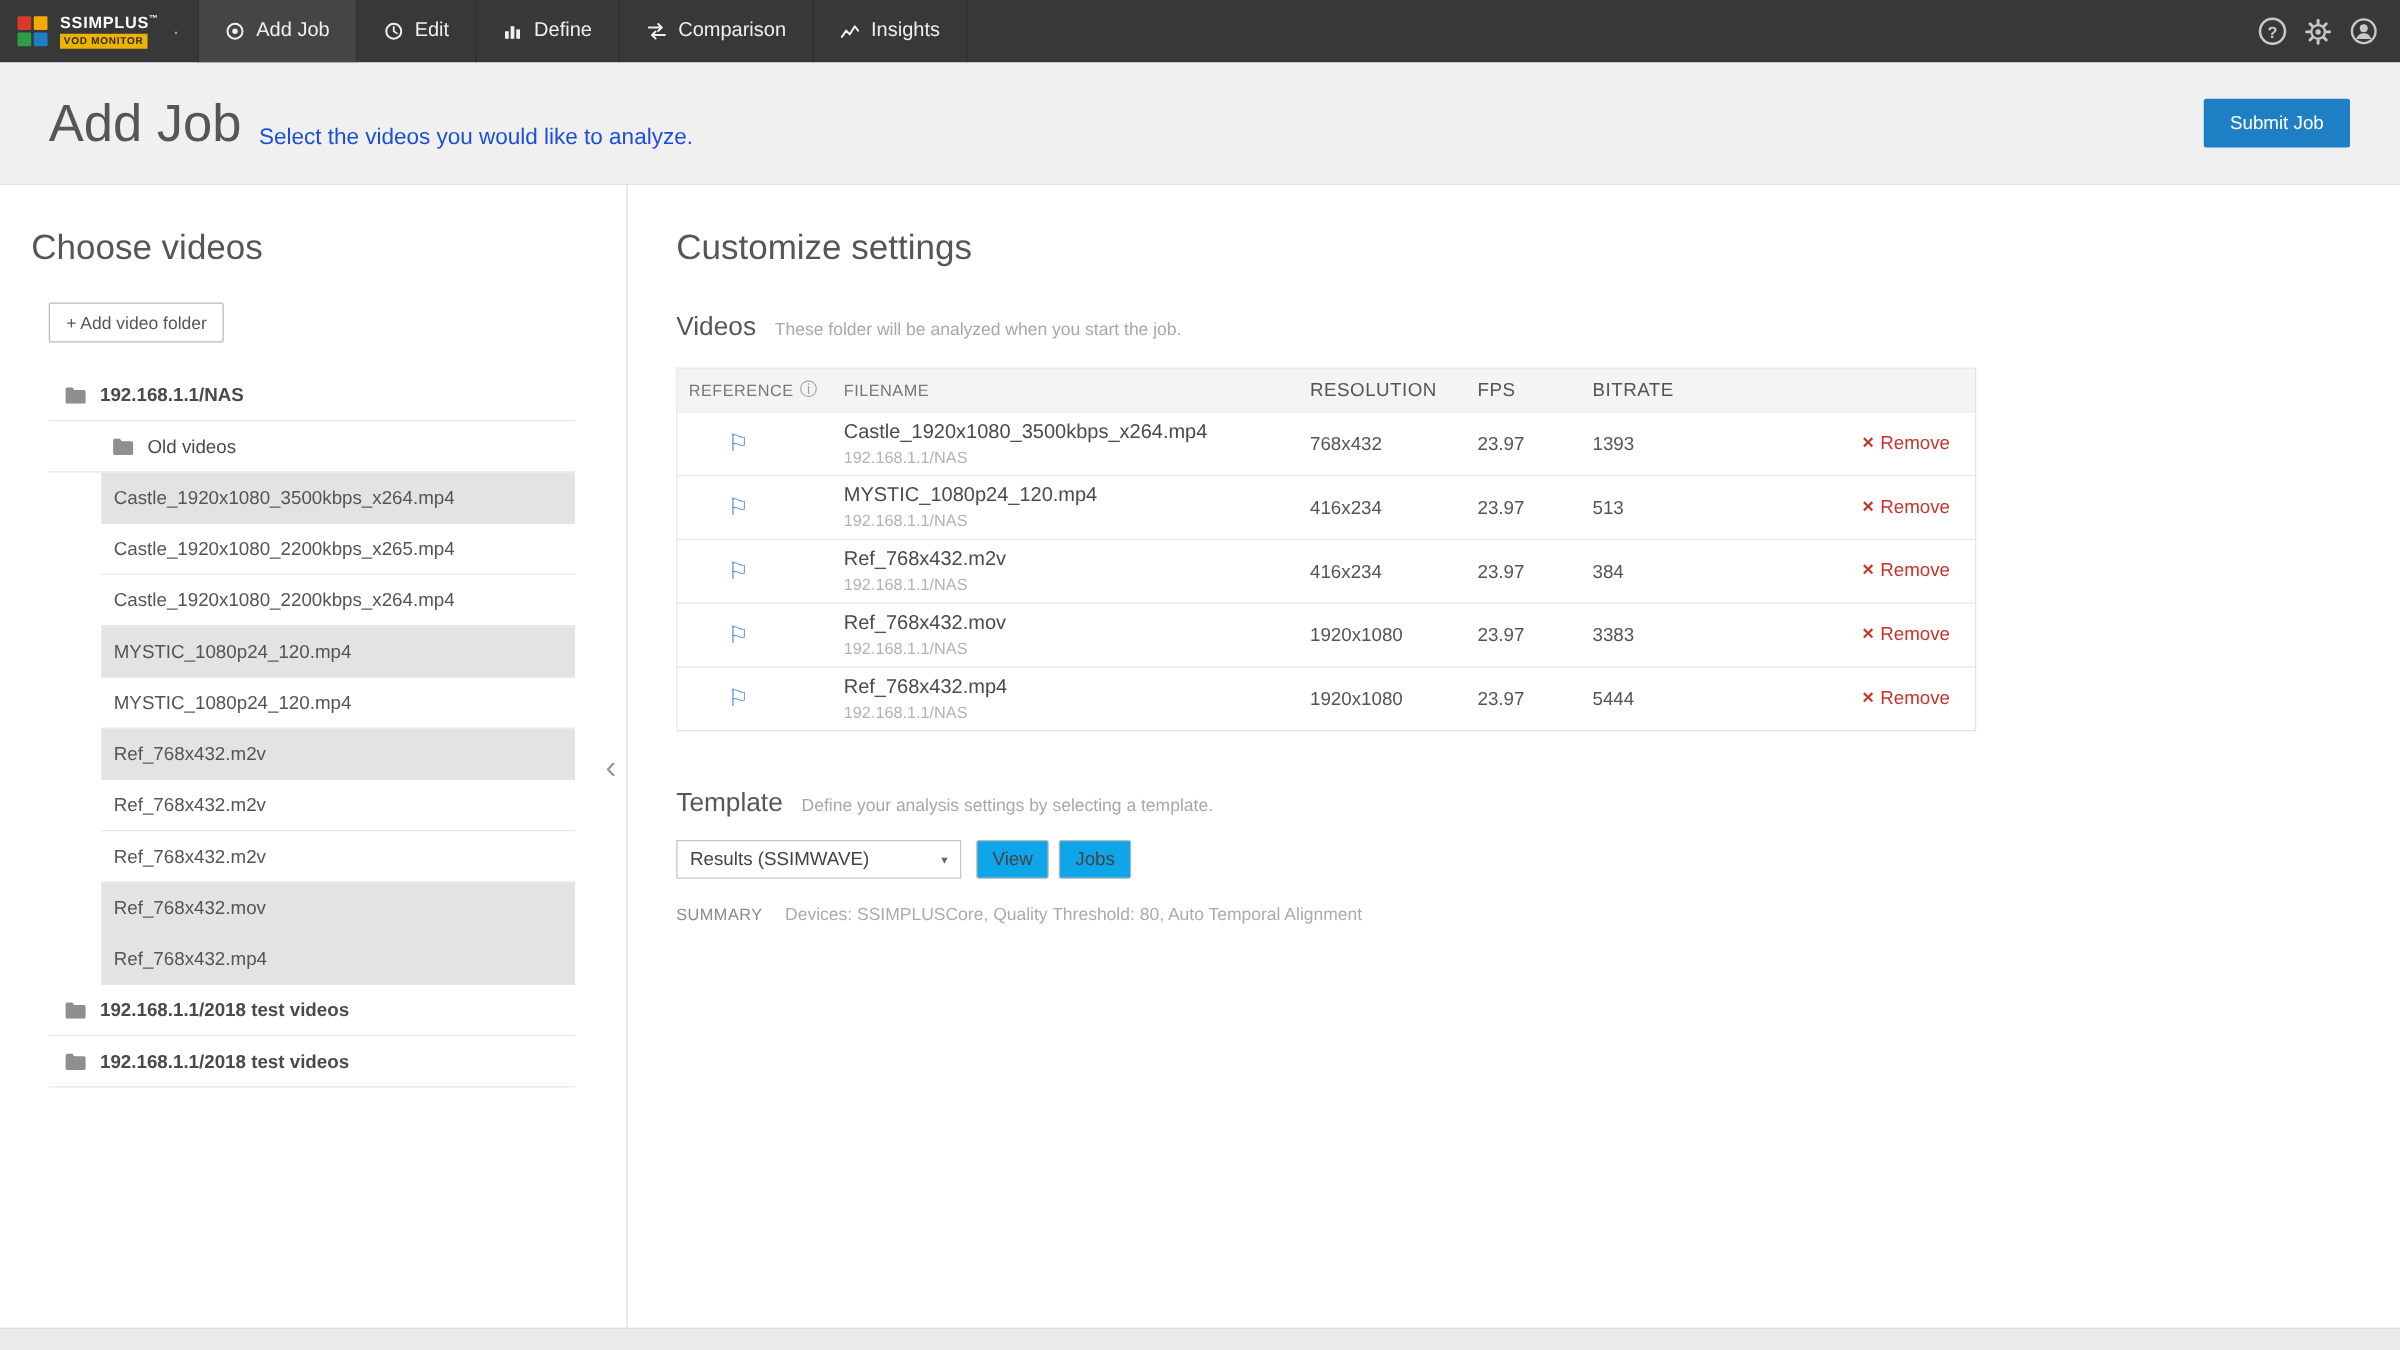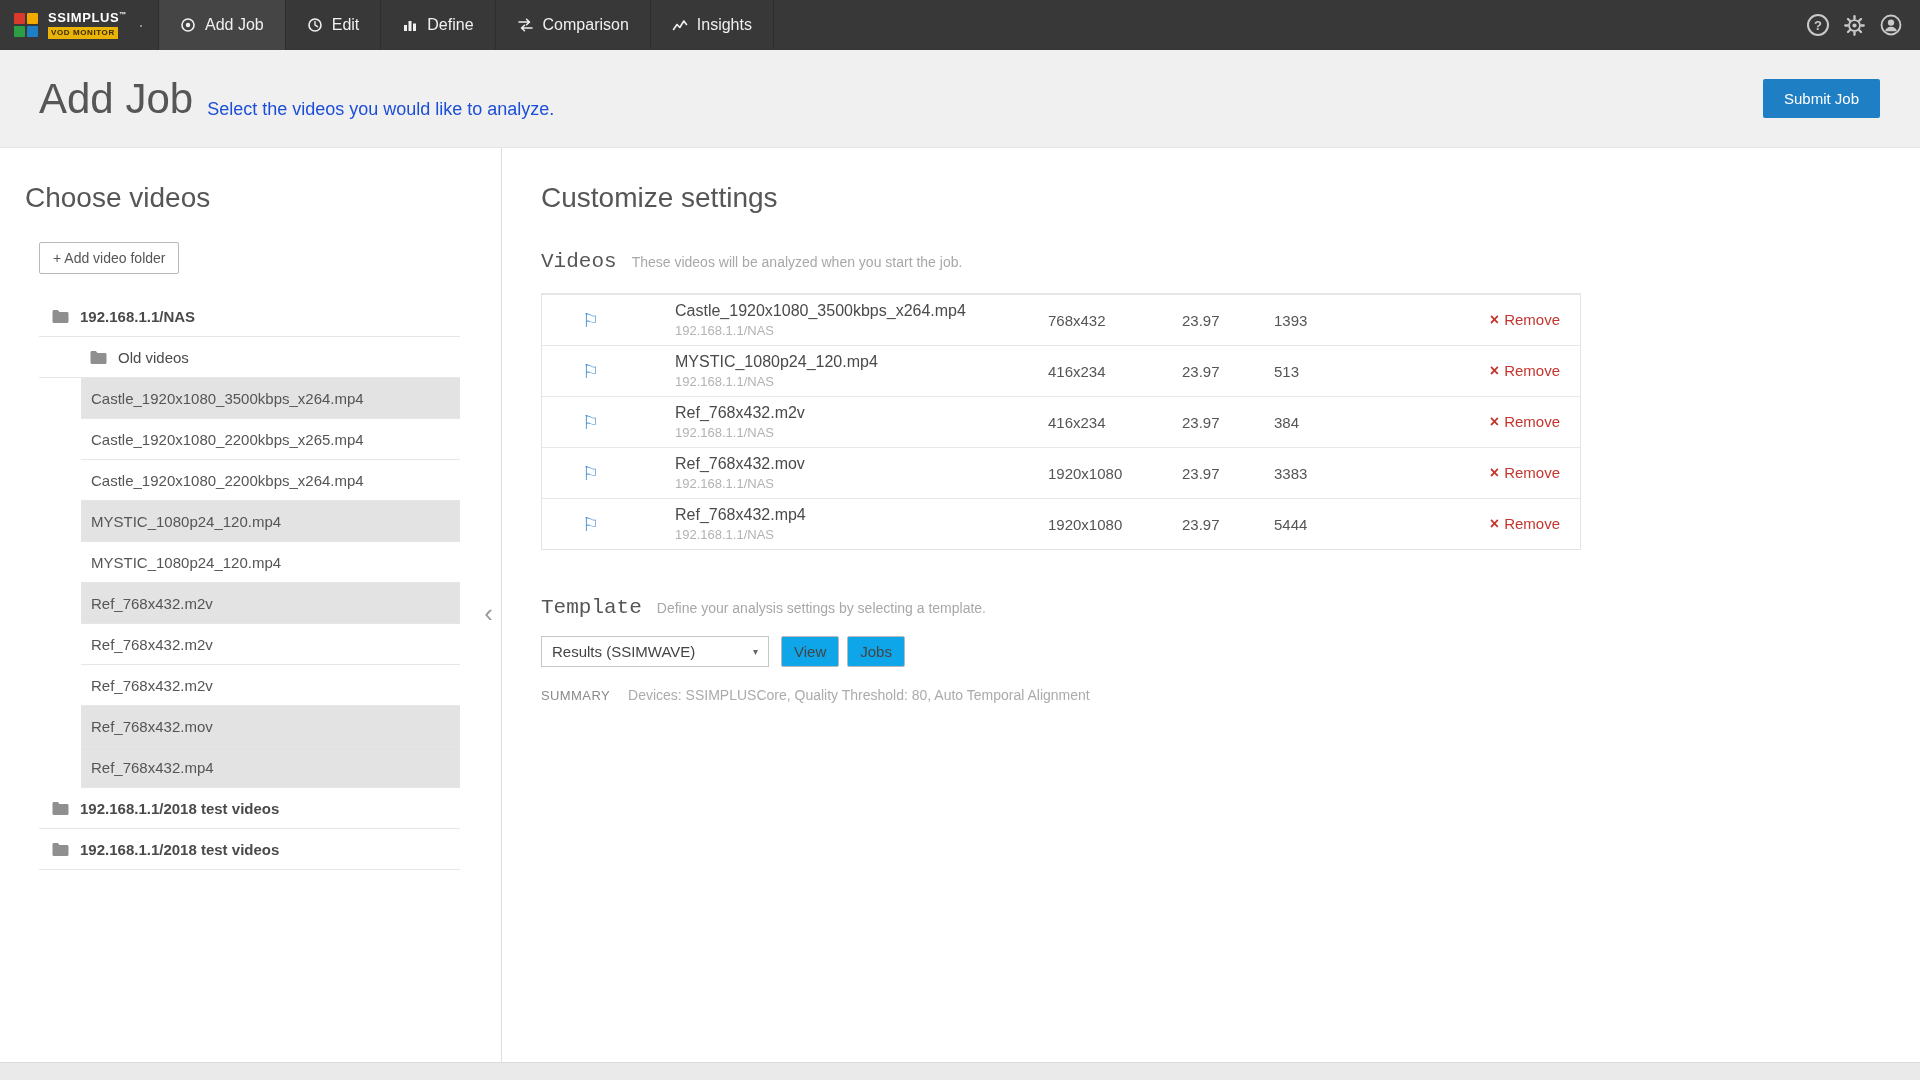--- a/index.html
+++ b/index.html
@@ -55,21 +55,21 @@
   .tree-row.folder.sub { padding-left: 51px; font-weight: 400; gap: 11px; }
   .tree-row.file { margin-left: 42px; width: 379px; padding-left: 10px; color: #555; }
   .tree-row.file.selected { background: #e3e3e3; }
   .folder-icon { display: flex; align-items: center; }
 
   .collapse-chevron { position: absolute; right: 8px; top: 452px; color: #9a9a9a; font-size: 26px; cursor: pointer; line-height: 1; }
 
   
   .block-head { display: flex; align-items: baseline; gap: 15px; }
   .videos-head { margin-top: 36px; }
-  .sub-heading { font-size: 21px; color: #565656; font-weight: 400; font-family: Liberation Mono, monospace; }
+  .sub-heading { font-size: 21px; color: #565656; font-weight: 400; }
   .sub-note { font-size: 14px; color: #a8a8a8; }
 
   .vtable { margin-top: 20px; width: 1040px; border: 1px solid #e3e3e3; }
   .thead, .trow { display: grid; grid-template-columns: 133px 373px 134px 92px 160px 146px; align-items: center; }
   .thead { background: #f4f4f4; height: 34px; font-size: 13px; color: #777; letter-spacing: 0.4px; }
   .thead .c-ref { padding-left: 9px; display: flex; align-items: center; gap: 5px; }
   .info-glyph { color: #9a9a9a; font-size: 14px; cursor: pointer; }
   .trow { height: 51px; border-top: 1px solid #e8e8e8; background: #fff; }
   .c-ref .flag { padding-left: 40px; color: #4a90d2; font-size: 19px; cursor: pointer; display: inline-block; }
   .fname { font-size: 16px; color: #4a4a4a; line-height: 1.15; }
@@ -267,24 +267,35 @@
     </div>
 
     <span class="collapse-chevron">‹</span>
   </aside>
 
   <section class="right-panel">
     <h2 class="section-title">Customize settings</h2>
 
     <div class="block-head videos-head">
       <span class="sub-heading">Videos</span>
-      <span class="sub-note">These videos will be analyzed when you start the job.</span>
+      <span class="sub-note">These folder will be analyzed when you start the job.</span>
     </div>
 
     <div class="vtable">
+      <div class="thead">
+        <div class="c-ref">
+          <span>REFERENCE</span>
+          <span class="info-glyph">ⓘ</span>
+        </div>
+        <div class="c-file">FILENAME</div>
+        <div class="c-res">RESOLUTION</div>
+        <div class="c-fps">FPS</div>
+        <div class="c-bit">BITRATE</div>
+        <div class="c-rem"></div>
+      </div>
 
       <div class="trow">
         <div class="c-ref"><span class="flag">⚐</span></div>
         <div class="c-file">
           <div class="fname">Castle_1920x1080_3500kbps_x264.mp4</div>
           <div class="fpath">192.168.1.1/NAS</div>
         </div>
         <div class="c-res">768x432</div>
         <div class="c-fps">23.97</div>
         <div class="c-bit">1393</div>

